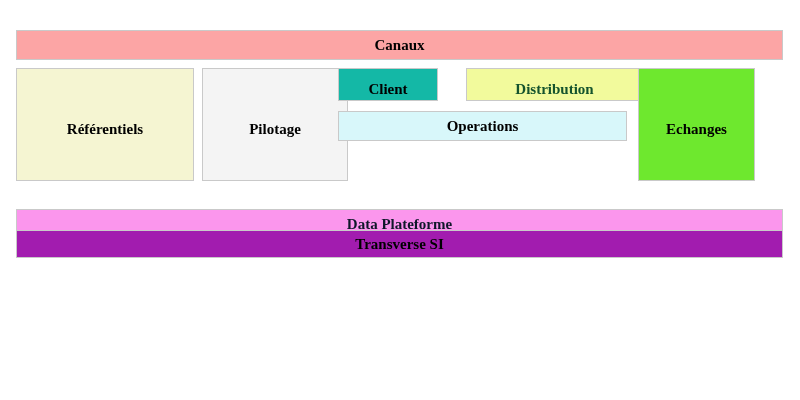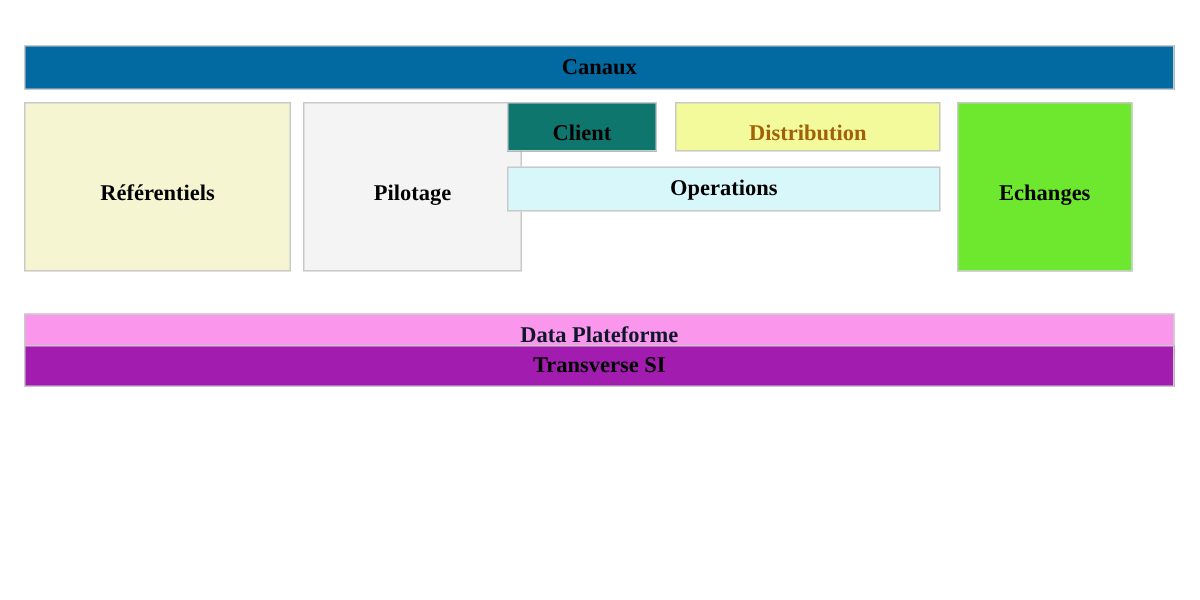--- a/index.html
+++ b/index.html
@@ -61,37 +61,37 @@
   #ressources      { left: 338px; top: 151px; width: 289px; height: 30px; }
   #echanges        { left: 638px; top: 68px;  width: 117px; height: 113px; }
   #data-plateforme { left: 16px;  top: 192px; width: 767px; height: 30px; }
   #transverse-si   { left: 16px;  top: 230px; width: 767px; height: 28px; }
 </style>
 </head>
 <body>
 
 <div id="canvas" style="background: rgb(255, 255, 255);">
 
-  <div class="block center" id="canaux" style="background-color: #0369a1; border-color: rgb(201, 201, 201); color: rgb(0, 0, 0);">
+  <div class="block center" id="canaux" style="background-color: #fca5a5; border-color: rgb(201, 201, 201); color: rgb(0, 0, 0);">
     <span class="label">Canaux</span>
   </div>
 
   <div class="block" id="referentiels" style="background-color: rgb(245, 245, 210); border-color: rgb(201, 201, 201); color: rgb(0, 0, 0);">
     <span class="label">Référentiels</span>
   </div>
 
   <div class="block" id="pilotage" style="background-color: rgb(244, 244, 244); border-color: rgb(201, 201, 201); color: rgb(0, 0, 0);">
     <span class="label">Pilotage</span>
   </div>
 
-  <div class="block" id="client" style="background-color: #0f766e; border-color: rgb(201, 201, 201); color: rgb(0, 0, 0);">
+  <div class="block" id="client" style="background-color: #14b8a6; border-color: rgb(201, 201, 201); color: rgb(0, 0, 0);">
     <span class="label">Client</span>
   </div>
 
-  <div class="block" id="distribution" style="background-color: rgb(242, 250, 156); border-color: rgb(201, 201, 201); color: #a16207;">
+  <div class="block" id="distribution" style="background-color: rgb(242, 250, 156); border-color: rgb(201, 201, 201); color: #14532d; margin-left: 16px;">
     <span class="label">Distribution</span>
   </div>
 
   <div class="block center" id="operations" style="background-color: rgb(216, 247, 250); border-color: rgb(201, 201, 201); color: rgb(0, 0, 0);">
     <span class="label">Operations</span>
   </div>
 
 
   <div class="block" id="echanges" style="background-color: rgb(110, 232, 46); border-color: rgb(201, 201, 201); color: rgb(0, 0, 0);">
     <span class="label">Echanges</span>

